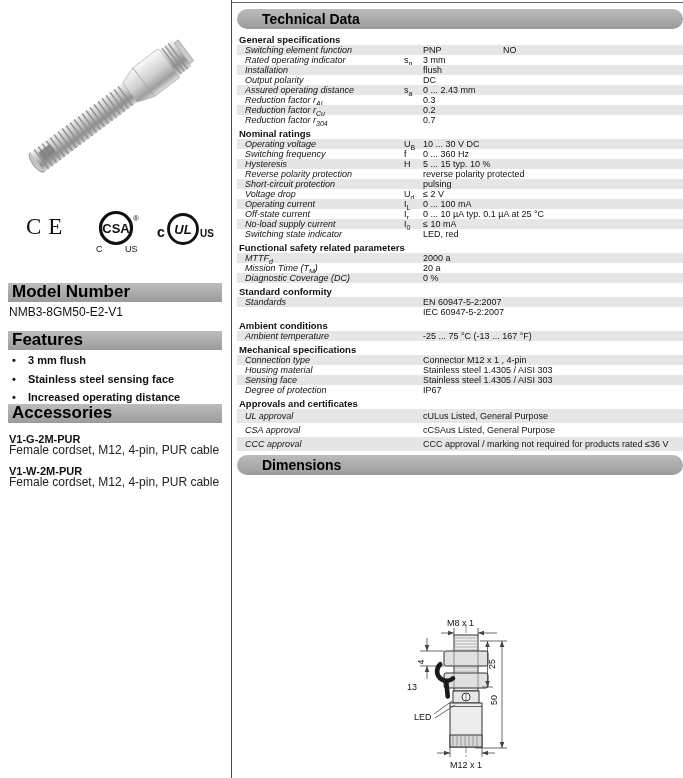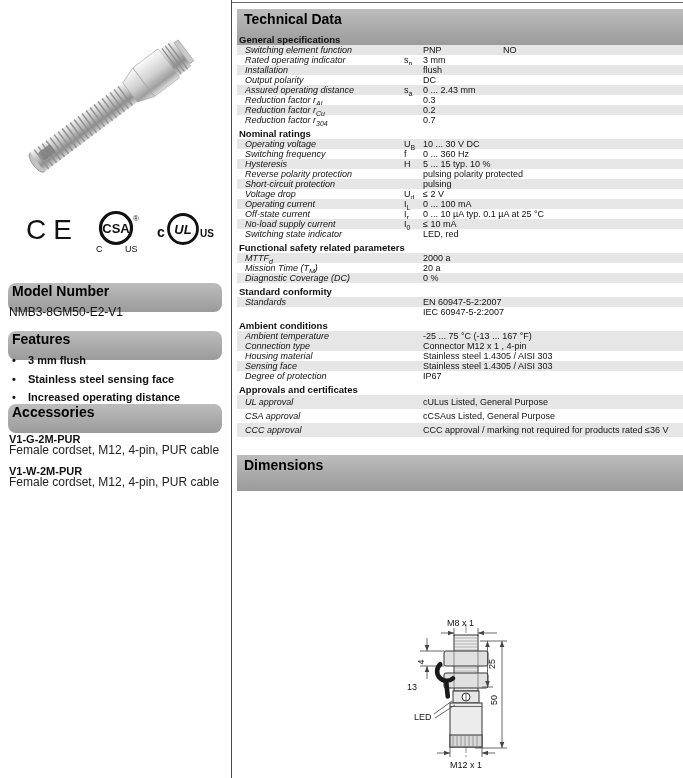--- a/index.html
+++ b/index.html
@@ -10,27 +10,27 @@
   html,body{margin:0;padding:0;background:#fff;}
   body{font-family:"Liberation Sans",sans-serif;color:var(--ink);}
   .page{position:relative;width:683px;height:778px;background:#fff;overflow:hidden;}
 
   
   .v-divider{position:absolute;left:231px;top:0;width:1px;height:778px;background:#4a4a4a;}
   .top-rule{position:absolute;left:232px;top:2px;width:451px;height:1px;background:#6a6a6a;}
 
   
   .hbar{background:linear-gradient(var(--bar-hi),var(--bar-lo));color:#000;font-weight:bold;}
-  .left-bar{position:absolute;left:8px;width:214px;height:29px;font-size:14px;line-height:17px;padding-left:4px;border-radius:8px;}
-  .right-bar{position:absolute;left:237px;width:446px;height:36px;font-size:14px;line-height:20px;padding-left:7px;}
+  .left-bar{position:absolute;left:8px;width:214px;height:19px;font-size:17px;line-height:17px;padding-left:4px;}
+  .right-bar{position:absolute;left:237px;width:446px;height:20px;font-size:14px;line-height:20px;padding-left:25px;border-radius:10px;}
 
   
   .photo-box{position:absolute;left:15px;top:12px;width:200px;height:190px;}
   .certs{position:absolute;left:0;top:204px;width:231px;height:52px;}
-  .ce-mark{position:absolute;left:26px;top:10px;font-family:Liberation Sans, sans-serif;font-size:28px;letter-spacing:7px;font-weight:400;}
+  .ce-mark{position:absolute;left:26px;top:10px;font-family:Liberation Serif, serif;font-size:23px;letter-spacing:7px;font-weight:400;}
   .model-text{position:absolute;left:9px;top:305px;font-size:12px;font-weight:normal;}
   .features-list{position:absolute;left:9px;top:351px;width:212px;}
   .feature-item{position:relative;font-size:11px;font-weight:bold;line-height:18.5px;padding-left:19px;}
   .feature-item .blt{position:absolute;left:3px;}
   .acc-list{position:absolute;left:9px;top:424px;width:212px;}
   .acc-name{font-size:11px;font-weight:bold;line-height:11px;margin-top:10px;}
   .acc-desc{font-size:12px;line-height:10.5px;margin-bottom:1.5px;color:#222;}
 
   
   .t-table{position:absolute;left:237px;top:31px;width:446px;font-size:9px;}
@@ -201,21 +201,21 @@
         <span class="t-sym">f</span>
         <span class="t-val">0 ... 360 Hz</span>
       </div>
       <div class="t-row stripe">
         <span class="t-label">Hysteresis</span>
         <span class="t-sym">H</span>
         <span class="t-val">5 ... 15  typ. 10  %</span>
       </div>
       <div class="t-row">
         <span class="t-label">Reverse polarity protection</span>
-        <span class="t-val">pulsing polarity protected</span>
+        <span class="t-val">reverse polarity protected</span>
       </div>
       <div class="t-row stripe">
         <span class="t-label">Short-circuit protection</span>
         <span class="t-val">pulsing</span>
       </div>
       <div class="t-row">
         <span class="t-label">Voltage drop</span>
         <span class="t-sym">U<sub>d</sub></span>
         <span class="t-val">≤ 2 V</span>
       </div>
@@ -258,20 +258,21 @@
       </div>
       <div class="t-row">
         <span class="t-label"></span>
         <span class="t-val">IEC 60947-5-2:2007</span>
       </div>
       <div class="t-sec-header">Ambient conditions</div>
       <div class="t-row stripe">
         <span class="t-label">Ambient temperature</span>
         <span class="t-val">-25 ... 75 °C (-13 ... 167 °F)</span>
       </div>
+      <div class="t-sec-header">Mechanical specifications</div>
       <div class="t-row stripe">
         <span class="t-label">Connection type</span>
         <span class="t-val">Connector M12 x 1 , 4-pin</span>
       </div>
       <div class="t-row">
         <span class="t-label">Housing material</span>
         <span class="t-val">Stainless steel 1.4305 / AISI 303</span>
       </div>
       <div class="t-row stripe">
         <span class="t-label">Sensing face</span>

